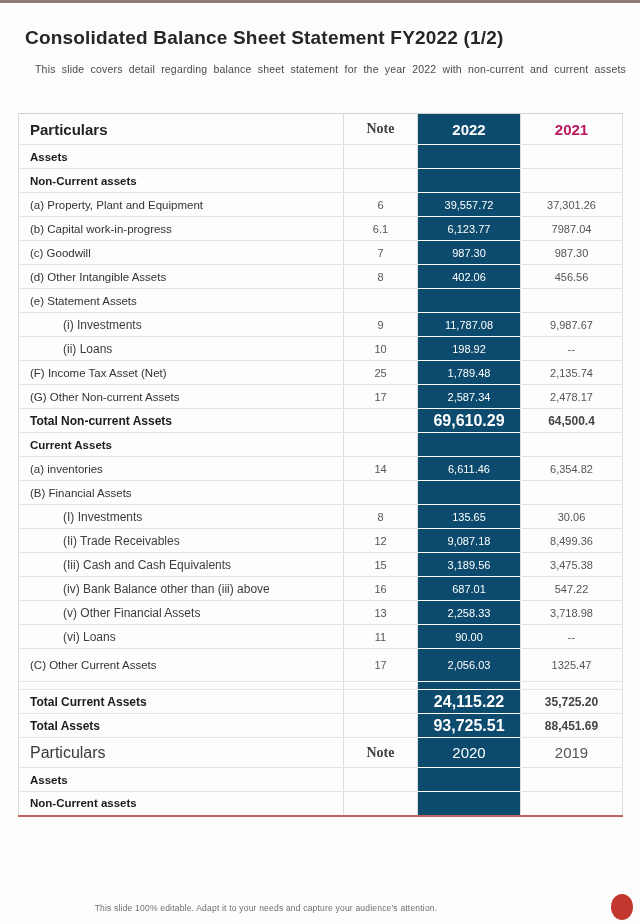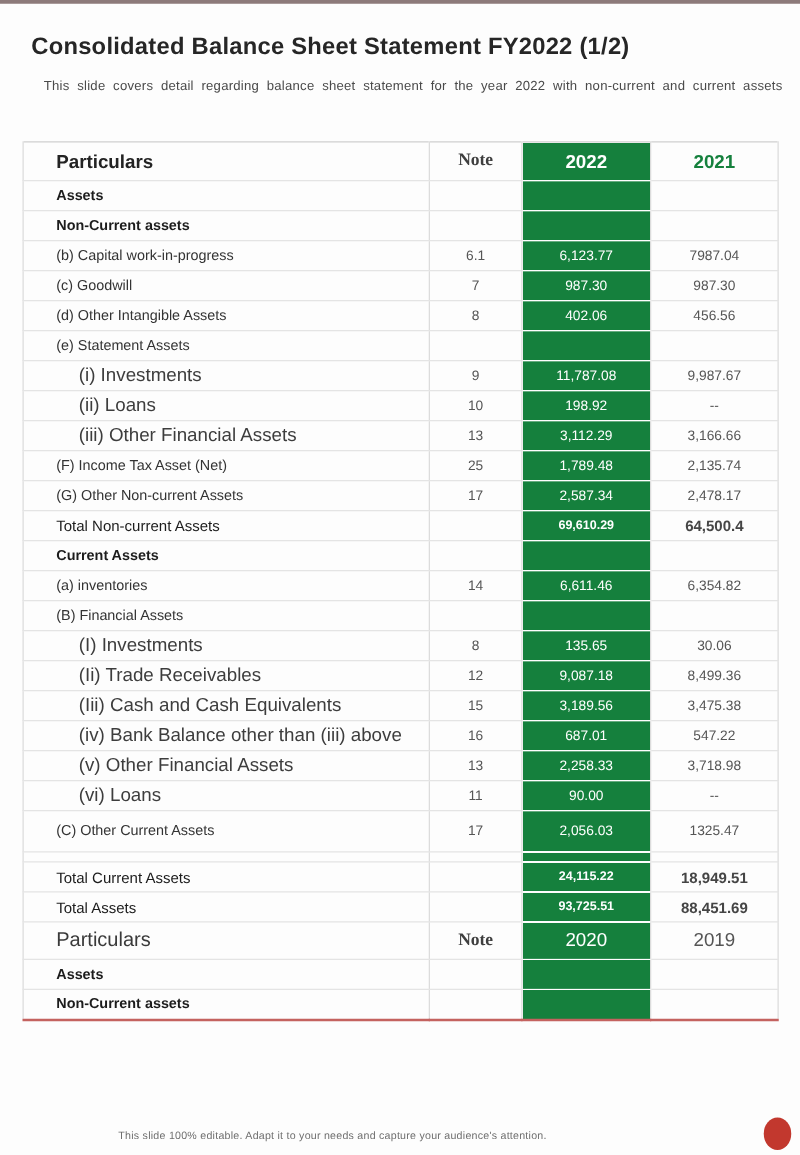--- a/index.html
+++ b/index.html
@@ -28,45 +28,45 @@
     border-top: 1px solid #cfcfcf;
     border-bottom: 2px solid #c4625f;
   }
   table.bs td {
     border-right: 1px solid #dcdcdc;
     border-bottom: 1px solid #e4e4e4;
     padding: 0 6px;
     vertical-align: middle;
     white-space: nowrap; overflow: hidden;
   }
-  table.bs td:first-child { border-left: 1px solid #dcdcdc; padding-left: 26px; text-align: left; }
+  table.bs td:first-child { border-left: 1px solid #dcdcdc; padding-left: 11px; text-align: left; }
   td.c-note, td.c-cur, td.c-prev { text-align: center; }
   td.c-note { font-size: 11px; color: #555; }
-  td.c-cur  { background: #15803d; color: #fff; font-size: 11px;
+  td.c-cur  { background: #0c4a6e; color: #fff; font-size: 11px;
               border-bottom: 1px solid rgba(255,255,255,.55) !important; }
   td.c-prev { font-size: 11px; color: #555; }
   td.c-part { font-size: 11.5px; color: #333; }
 
   tr       { height: 24px; }
   tr.header1 { height: 31px; }
   tr.header1 td.c-part { font-size: 15px; font-weight: 700; color: #232323; }
   tr.header1 td.c-note { font-family: "Liberation Serif", serif; font-size: 14px; font-weight: 700; color: #3f3f3f; }
   tr.header1 td.c-cur  { font-size: 15px; font-weight: 700; }
-  tr.header1 td.c-prev { font-size: 15px; font-weight: 700; color: #15803d; }
+  tr.header1 td.c-prev { font-size: 15px; font-weight: 700; color: #be185d; }
 
   tr.header2 { height: 30px; }
   tr.header2 td.c-part { font-size: 16px; font-weight: 400; color: #3a3a3a; }
   tr.header2 td.c-note { font-family: "Liberation Serif", serif; font-size: 14px; font-weight: 700; color: #3f3f3f; }
   tr.header2 td.c-cur  { font-size: 15px; font-weight: 400; }
   tr.header2 td.c-prev { font-size: 15px; font-weight: 400; color: #555; }
 
   tr.section td.c-part { font-weight: 700; color: #1c1c1c; }
-  tr.sub td.c-part { padding-left: 44px; font-size: 15px; color: #3d3d3d; }
-  tr.total td.c-part { font-weight: 400; font-size: 12px; color: #1c1c1c; }
-  tr.total td.c-cur  { font-weight: 700; font-size: 10px; }
+  tr.sub td.c-part { padding-left: 44px; font-size: 12px; color: #3d3d3d; }
+  tr.total td.c-part { font-weight: 700; font-size: 12px; color: #1c1c1c; }
+  tr.total td.c-cur  { font-weight: 700; font-size: 16px; }
   tr.total td.c-prev { font-weight: 700; font-size: 12px; color: #454545; margin-left: 43px; }
   tr.tall { height: 33px; }
   tr.spacer { height: 8px; }
 
   .footer-note {
     position: absolute; left: 0; top: 903px; width: 532px;
     text-align: center; font-size: 8.5px; color: #6e6e6e; letter-spacing: .2px;
   }
   .corner-dot {
     position: absolute; left: 611px; top: 894px; width: 22px; height: 26px;
@@ -101,20 +101,26 @@
         <td class="c-cur"></td>
         <td class="c-prev"></td>
       </tr>
       <tr class="section">
         <td class="c-part">Non-Current assets</td>
         <td class="c-note"></td>
         <td class="c-cur"></td>
         <td class="c-prev"></td>
       </tr>
       <tr class="item">
+        <td class="c-part">(a) Property, Plant and Equipment</td>
+        <td class="c-note">6</td>
+        <td class="c-cur">39,557.72</td>
+        <td class="c-prev">37,301.26</td>
+      </tr>
+      <tr class="item">
         <td class="c-part">(b) Capital work-in-progress</td>
         <td class="c-note">6.1</td>
         <td class="c-cur">6,123.77</td>
         <td class="c-prev">7987.04</td>
       </tr>
       <tr class="item">
         <td class="c-part">(c) Goodwill</td>
         <td class="c-note">7</td>
         <td class="c-cur">987.30</td>
         <td class="c-prev">987.30</td>
@@ -135,26 +141,20 @@
         <td class="c-part">(i) Investments</td>
         <td class="c-note">9</td>
         <td class="c-cur">11,787.08</td>
         <td class="c-prev">9,987.67</td>
       </tr>
       <tr class="sub">
         <td class="c-part">(ii) Loans</td>
         <td class="c-note">10</td>
         <td class="c-cur">198.92</td>
         <td class="c-prev">--</td>
-      </tr>
-      <tr class="sub">
-        <td class="c-part">(iii) Other Financial Assets</td>
-        <td class="c-note">13</td>
-        <td class="c-cur">3,112.29</td>
-        <td class="c-prev">3,166.66</td>
       </tr>
       <tr class="item">
         <td class="c-part">(F) Income Tax Asset  (Net)</td>
         <td class="c-note">25</td>
         <td class="c-cur">1,789.48</td>
         <td class="c-prev">2,135.74</td>
       </tr>
       <tr class="item">
         <td class="c-part">(G) Other Non-current Assets</td>
         <td class="c-note">17</td>
@@ -230,21 +230,21 @@
       <tr class="spacer">
         <td class="c-part"></td>
         <td class="c-note"></td>
         <td class="c-cur"></td>
         <td class="c-prev"></td>
       </tr>
       <tr class="total">
         <td class="c-part">Total Current Assets</td>
         <td class="c-note"></td>
         <td class="c-cur">24,115.22</td>
-        <td class="c-prev">18,949.51</td>
+        <td class="c-prev">35,725.20</td>
       </tr>
       <tr class="total">
         <td class="c-part">Total Assets</td>
         <td class="c-note"></td>
         <td class="c-cur">93,725.51</td>
         <td class="c-prev">88,451.69</td>
       </tr>
       <tr class="header2">
         <td class="c-part">Particulars</td>
         <td class="c-note">Note</td>

